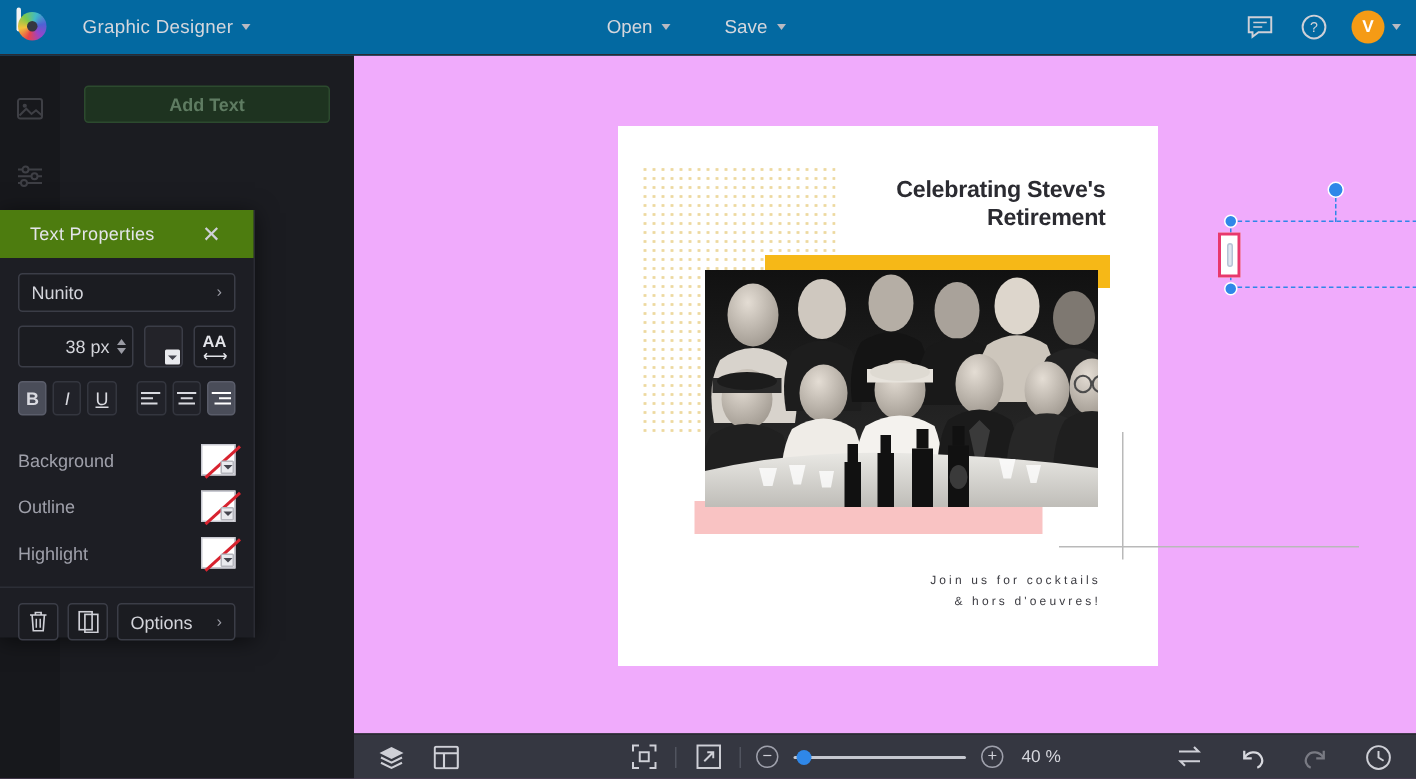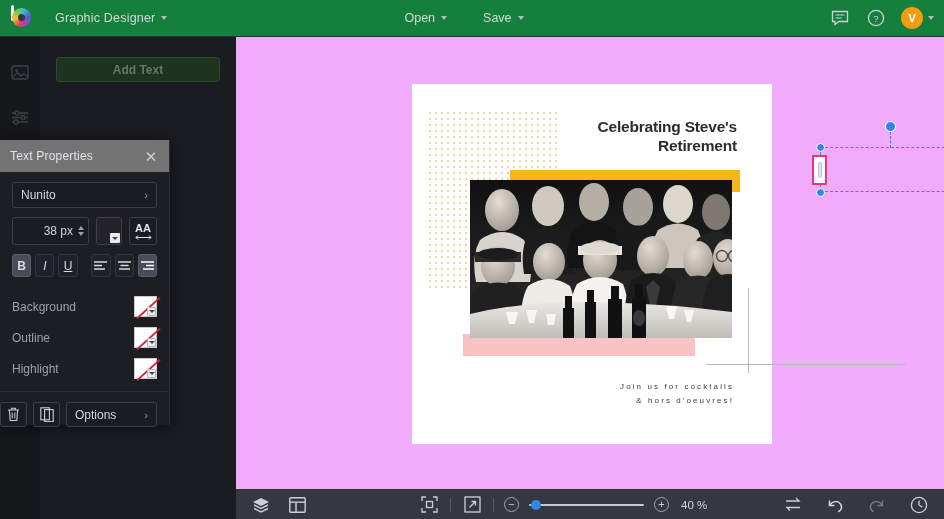--- a/index.html
+++ b/index.html
@@ -9,21 +9,21 @@
     overflow: hidden;
     background: #1b1c21;
     font-family: "Liberation Sans", sans-serif;
     -webkit-font-smoothing: antialiased;
   }
   #app { position: relative; width: 944px; height: 519px; }
 
   
   .topbar {
     position: absolute; top: 0; left: 0; width: 944px; height: 37px;
-    background: #15803d;
+    background: #0369a1;
     display: flex; align-items: center;
     border-bottom: 1px solid #2a2b33;
     z-index: 40;
   }
   .brand-logo {
     width: 26px; height: 26px; margin-left: 8px; position: relative;
     flex: 0 0 auto;
   }
   .brand-logo .ring {
     position: absolute; left: 4px; top: 3px;
@@ -95,22 +95,22 @@
   }
 
   
   .props {
     position: absolute; left: 0; top: 140px; width: 170px; height: 285px;
     background: #1d1e24; z-index: 30;
     box-shadow: 0 2px 14px rgba(0,0,0,.55);
     border-right: 1px solid #2a2b33;
   }
   .props-head {
-    height: 32px; background: #737373; display: flex; align-items: center;
-    padding: 0 10px; justify-content: space-between;
+    height: 32px; background: #4d7c0f; display: flex; align-items: center;
+    padding: 0 20px; justify-content: space-between;
   }
   .props-title { color: #e4e5ea; font-size: 12px; letter-spacing: .2px; }
   .close-x { color: #cfd0d7; font-size: 15px; cursor: pointer; line-height: 1;
              width: 16px; text-align: center; }
   .props-body { padding: 10px 12px 0 12px; }
   .field-row {
     height: 26px; background: #1b1c21; border: 1px solid #3b3d47; border-radius: 3px;
     display: flex; align-items: center; padding: 0 8px; cursor: pointer;
     color: #d3d4da; font-size: 12px; justify-content: space-between;
   }
@@ -167,21 +167,21 @@
   }
   .swatch:before {
     content: ""; position: absolute; left: -2px; top: 50%;
     width: 31px; height: 2px; background: #d8232f;
     transform: rotate(-42deg); transform-origin: center;
   }
   .swatch .chip-drop { right: 0; bottom: 0; width: 9px; height: 9px; background: #e9eaee;
                        border: 1px solid #b5b6bd; }
 
   .props-divider { height: 1px; background: #2c2e36; margin: 7px 0 0 0; }
-  .props-foot { display: flex; align-items: flex-end; gap: 6px; padding: 10px 12px 0 0; }
+  .props-foot { display: flex; align-items: flex-end; gap: 6px; padding: 10px 12px 0 12px; }
   .foot-btn {
     width: 27px; height: 25px; border: 1px solid #3b3d47; border-radius: 3px;
     background: #1b1c21; display: flex; align-items: center; justify-content: center;
     cursor: pointer;
   }
   .options-btn {
     flex: 1; height: 25px; border: 1px solid #3b3d47; border-radius: 3px;
     background: #1b1c21; display: flex; align-items: center; justify-content: space-between;
     padding: 0 8px; color: #d3d4da; font-size: 12px; cursor: pointer;
   }

